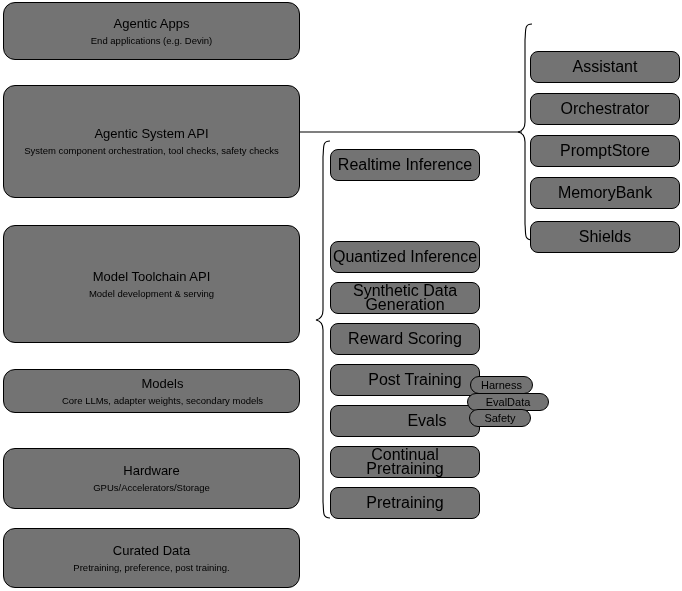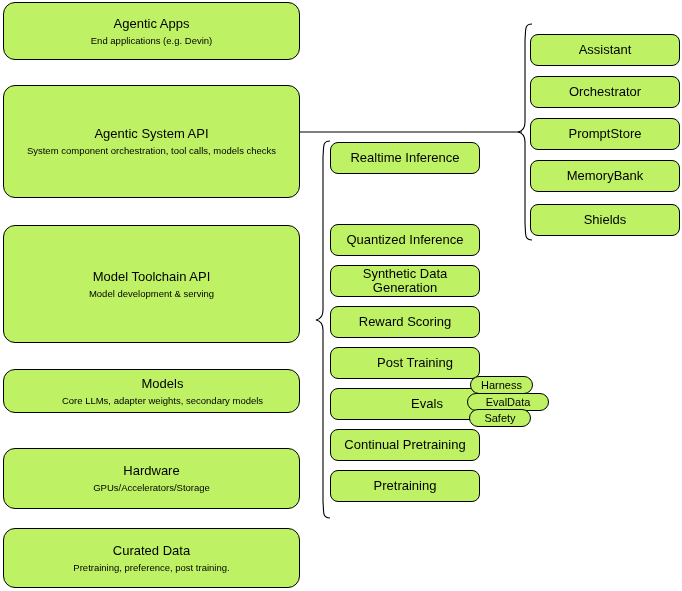--- a/index.html
+++ b/index.html
@@ -15,21 +15,21 @@
     position: relative;
     width: 682px;
     height: 591px;
     overflow: hidden;
     background: #ffffff;
   }
   .node {
     position: absolute;
     box-sizing: border-box;
     border: 1px solid #000000;
-    background: #bef264;
+    background: #737373;
     display: flex;
     flex-direction: column;
     align-items: center;
     justify-content: center;
     text-align: center;
   }
   
   .layer {
     border-radius: 12px;
     left: 3px;
@@ -43,22 +43,23 @@
   .layer .subtitle {
     font-size: 9.5px;
     line-height: 13px;
     margin-top: 2px;
     color: #000;
   }
   
   .chip {
     border-radius: 8px;
     height: 32px;
-    font-size: 13px;
+    font-size: 16px;
     line-height: 14px;
+    margin-top: 17px;
   }
   .chip-mid {
     left: 330px;
     width: 150px;
   }
   .chip-right {
     left: 530px;
     width: 150px;
   }
   
@@ -89,21 +90,21 @@
 
 <div id="canvas">
 
   <div class="node layer" style="top:2px; height:58px;">
     <div class="title">Agentic Apps</div>
     <div class="subtitle">End applications (e.g. Devin)</div>
   </div>
 
   <div class="node layer" style="top:85px; height:113px;">
     <div class="title">Agentic System API</div>
-    <div class="subtitle">System component orchestration, tool calls, models checks</div>
+    <div class="subtitle">System component orchestration, tool checks, safety checks</div>
   </div>
 
   <div class="node layer" style="top:225px; height:118px;">
     <div class="title">Model Toolchain API</div>
     <div class="subtitle">Model development &amp; serving</div>
   </div>
 
   <div class="node layer" style="top:369px; height:44px;padding-left:22px;">
     <div class="title">Models</div>
     <div class="subtitle">Core LLMs, adapter weights, secondary models</div>
@@ -133,21 +134,21 @@
 
     <path d="M 330 141
              C 322 141, 324 147, 323 157
              L 323 310
              C 323 316, 321 319, 316 320
              C 321 321, 323 324, 323 330
              L 323 502
              C 324 512, 322 518, 330 518"></path>
   </svg>
 
-  <div class="node chip chip-mid" style="top:142px;">
+  <div class="node chip chip-mid" style="top:132px;">
     <span>Realtime Inference</span>
   </div>
   <div class="node chip chip-mid" style="top:224px;text-align:center;">
     <span>Quantized Inference</span>
   </div>
   <div class="node chip chip-mid" style="top:265px;">
     <span>Synthetic Data Generation</span>
   </div>
   <div class="node chip chip-mid" style="top:306px;">
     <span>Reward Scoring</span>

